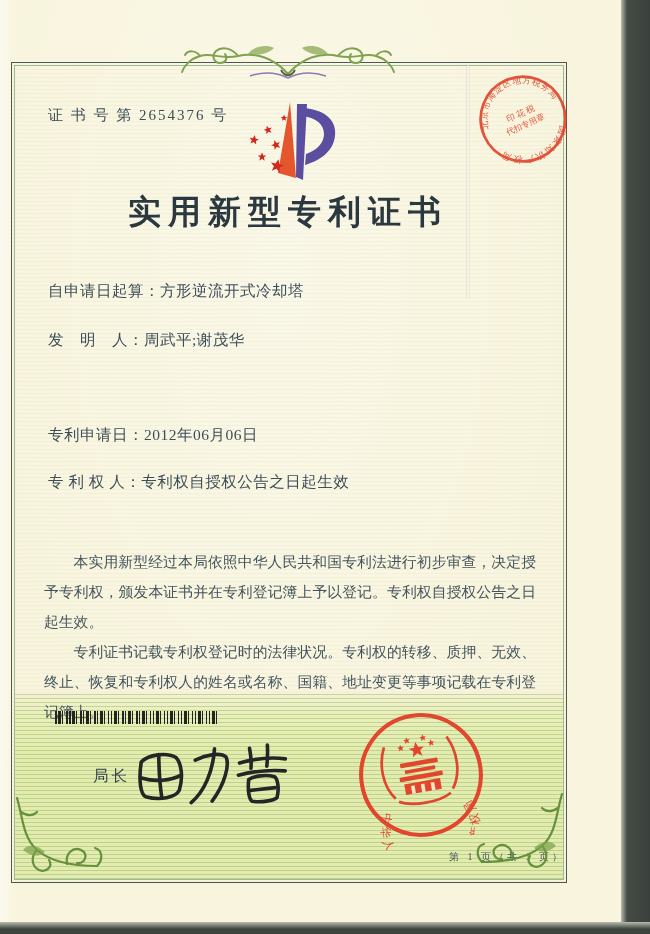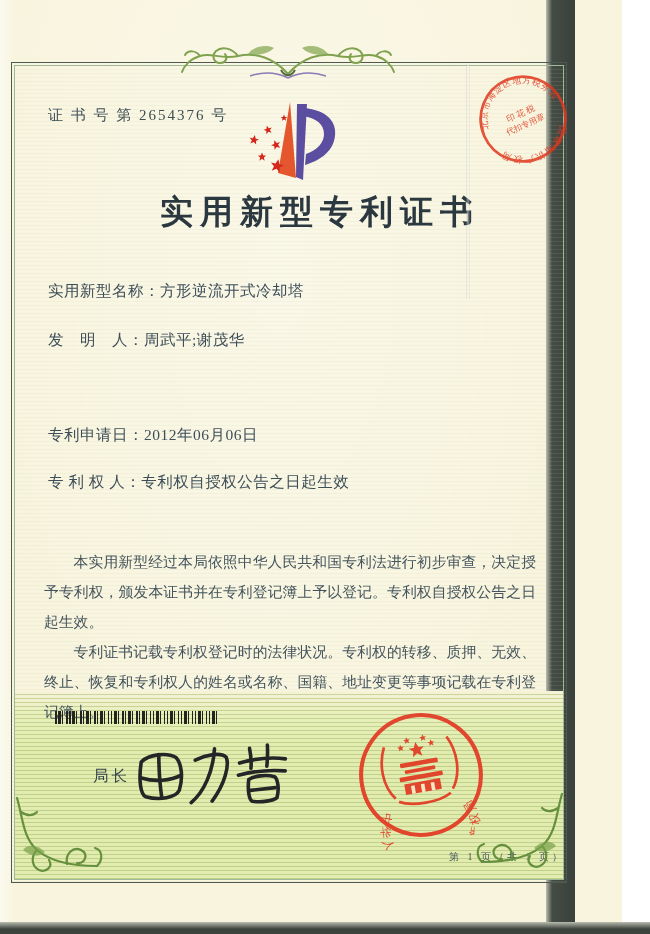--- a/index.html
+++ b/index.html
@@ -1,18 +1,18 @@
 <!DOCTYPE html>
 <html><head>
 <meta charset="utf-8">
 <style>
   html,body{margin:0;padding:0;}
   body{width:650px;height:934px;overflow:hidden;background:#ffffff;
        font-family:"Liberation Serif","DejaVu Serif",serif;}
-  .scan{position:relative;width:575px;height:934px;background:#fdba74;}
+  .scan{position:relative;width:650px;height:934px;background:#fdba74;}
   .shadow-right{position:absolute;top:0;right:0;width:29px;height:934px;
       background:linear-gradient(90deg,#b9bcae 0,#454c45 6px,#3a413c 100%);}
   .shadow-bottom{position:absolute;left:0;bottom:0;width:650px;height:12px;
       background:linear-gradient(180deg,#b9bcae 0,#3d443e 7px);}
   .paper{position:absolute;left:0;top:0;width:622px;height:924px;
       background:
         radial-gradient(ellipse at 45% 30%, rgba(255,255,255,.35), rgba(0,0,0,0) 70%),
         linear-gradient(90deg,#fbfaef 0,#f8f4dd 14px,#f8f4dd 100%);
       }
   .cert-frame{position:absolute;left:11px;top:62px;width:554px;height:819px;
@@ -21,21 +21,21 @@
       border:1px solid #9db896;}
   .stripes{position:absolute;left:0;top:0;right:0;bottom:0;
       background:repeating-linear-gradient(0deg,rgba(185,203,147,.12) 0 1px,rgba(0,0,0,0) 1px 4px);}
   .green-zone{position:absolute;left:3px;right:3px;bottom:3px;height:188px;
       background:
         repeating-linear-gradient(0deg,rgba(150,178,85,.45) 0 1px,rgba(0,0,0,0) 1px 4px),
         linear-gradient(180deg,#f6f2d8 0,#e8efbc 24px,#e2ecb0 60px,#e2ecb0 100%);}
   .cert-no{position:absolute;left:48px;top:106px;font-size:15px;letter-spacing:2px;
       color:#3e4e55;}
   .title{position:absolute;left:11px;top:190px;width:554px;text-align:center;
-      font-size:33px;font-weight:bold;letter-spacing:7px;color:#2c3840;margin-left:32px;}
+      font-size:33px;font-weight:bold;letter-spacing:7px;color:#2c3840;}
   .logo{position:absolute;left:243px;top:100px;}
   .crease{position:absolute;left:466px;top:64px;width:4px;height:235px;
       background:linear-gradient(90deg,rgba(110,112,100,.16),rgba(255,255,255,.45),rgba(110,112,100,.12));}
   .field-row{position:absolute;left:48px;font-size:15.5px;color:#3e4e58;letter-spacing:.5px;white-space:nowrap;}
   .paragraphs{position:absolute;left:44px;top:547px;width:492px;}
   .paragraphs p{margin:0;text-indent:2em;font-size:14.8px;line-height:30px;
       text-align:justify;color:#44545c;}
   .barcode{position:absolute;left:55px;top:711px;width:164px;height:13px;
       background:repeating-linear-gradient(90deg,
         #23231f 0 1.5px, rgba(0,0,0,0) 1.5px 3px,
@@ -123,21 +123,21 @@
       <textPath href="#arcTop" startOffset="50%" text-anchor="middle">北京市海淀区地方税务局</textPath>
     </text>
     <text font-size="11.5" fill="#e0381f" letter-spacing="2">
       <textPath href="#arcBot" startOffset="50%" text-anchor="middle">国家知识产权局</textPath>
     </text>
     <text x="60" y="56" text-anchor="middle" font-size="11" fill="#e0381f">印 花 税</text>
     <text x="60" y="71" text-anchor="middle" font-size="10.5" fill="#e0381f">代扣专用章</text>
   </svg>
 
   <div class="field-row" style="top:281px">
-    <span>实用新型名称：</span><span>方形逆流开式冷却塔</span>
+    <span>自申请日起算：</span><span>方形逆流开式冷却塔</span>
   </div>
   <div class="field-row" style="top:330px">
     <span>发　明　人：</span><span>周武平;谢茂华</span>
   </div>
   <div class="field-row" style="top:425px">
     <span>专利申请日：</span><span>2012年06月06日</span>
   </div>
   <div class="field-row" style="top:472px">
     <span>专 利 权 人：</span><span>专利权自授权公告之日起生效</span>
   </div>

